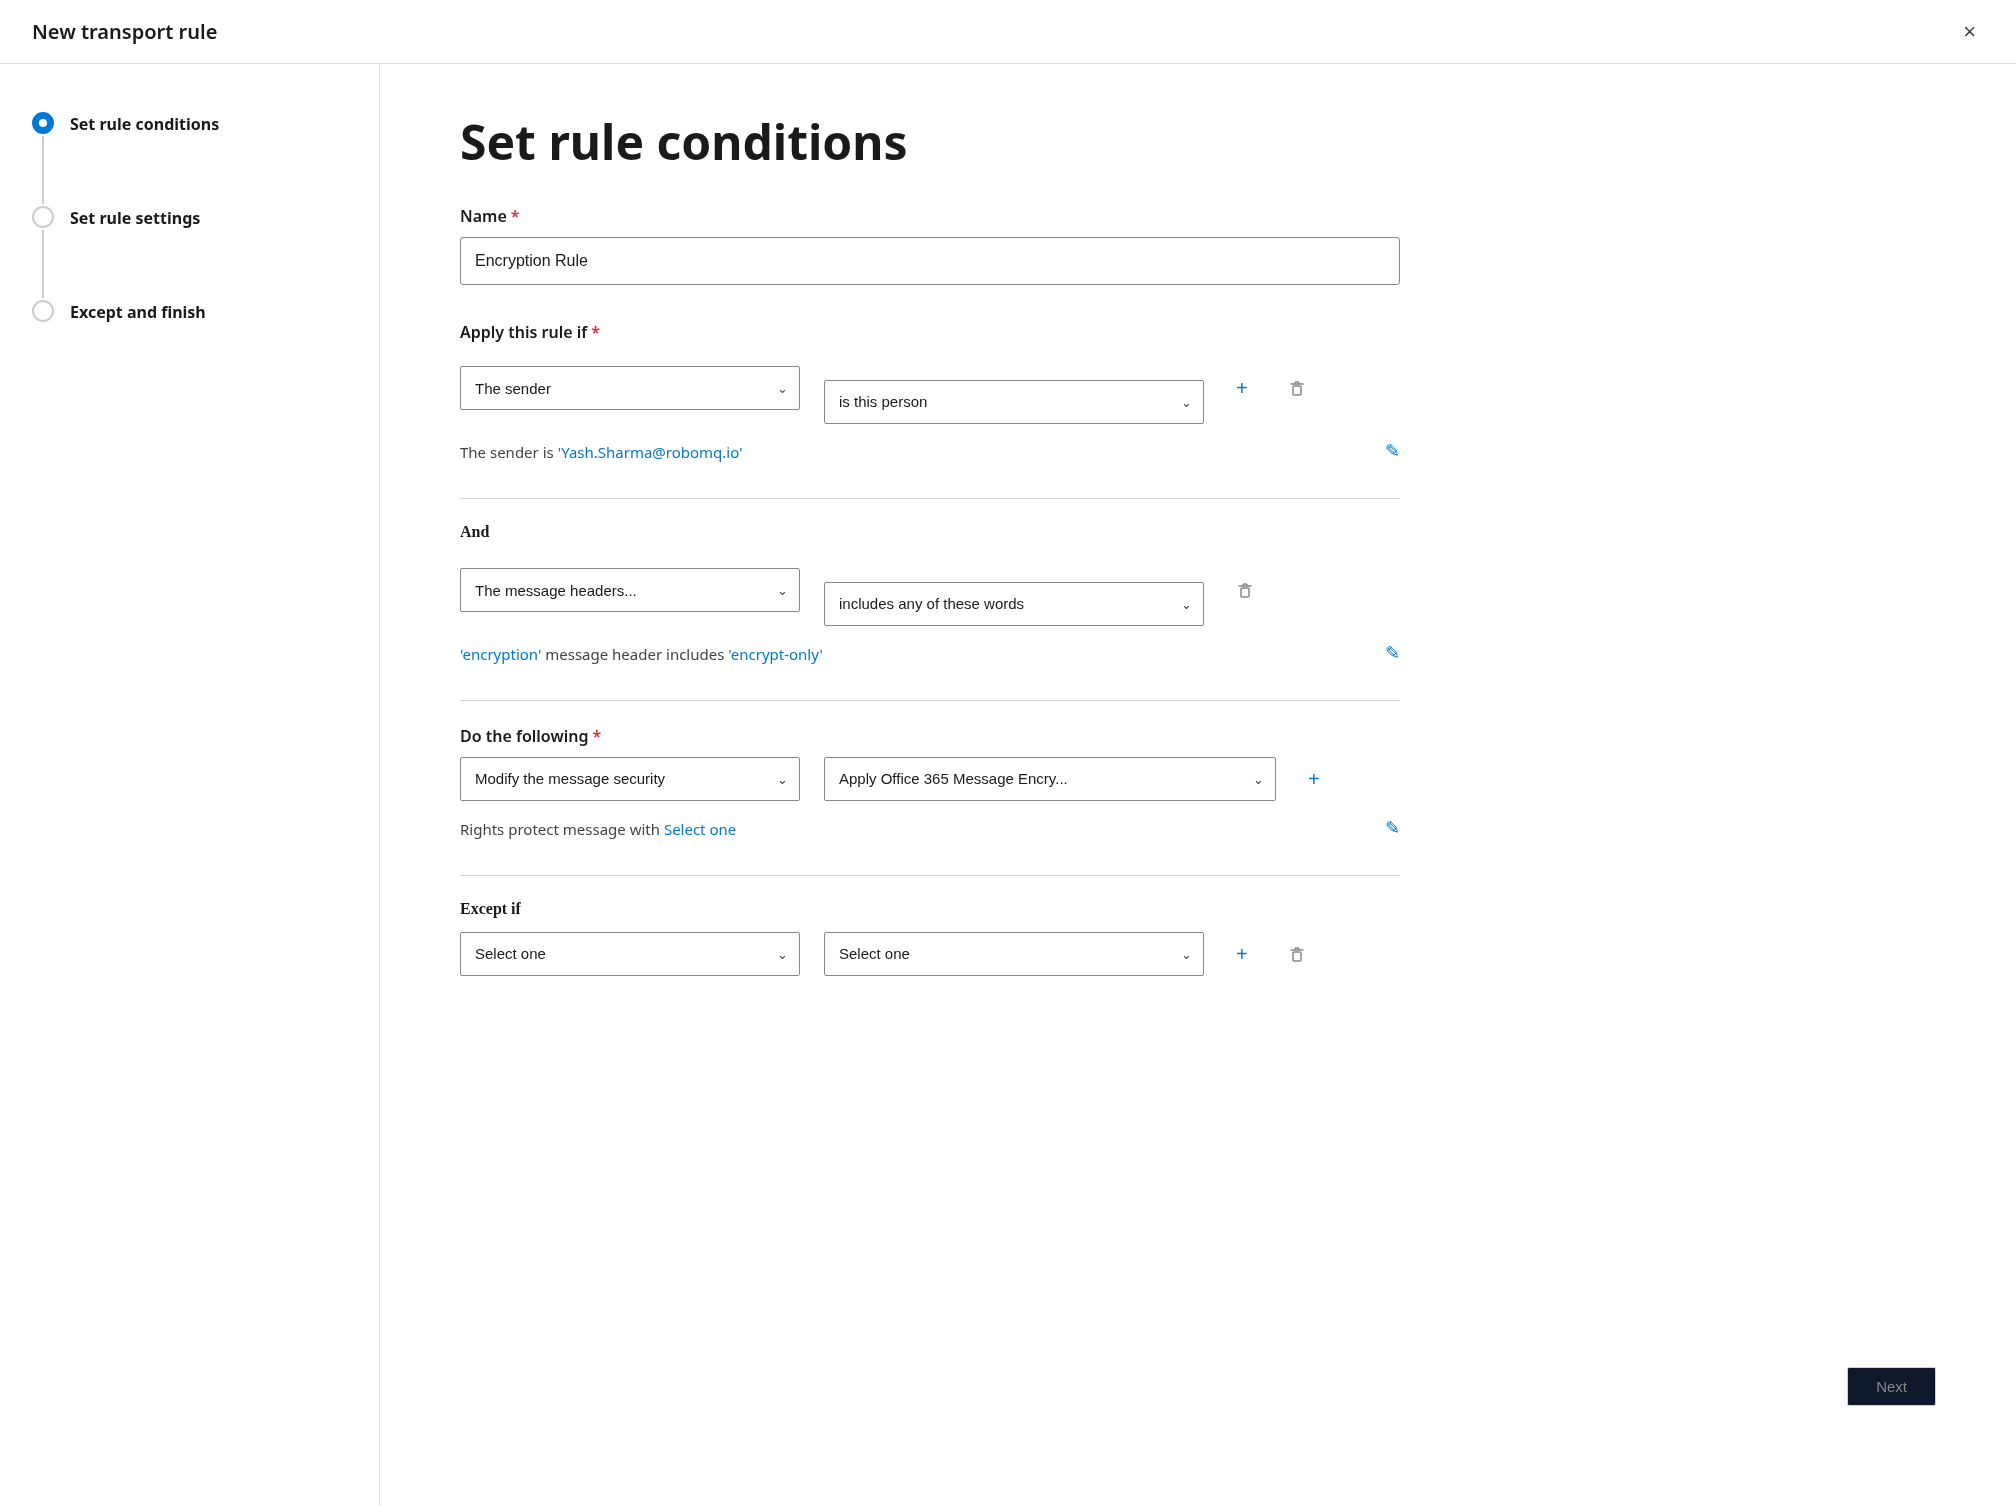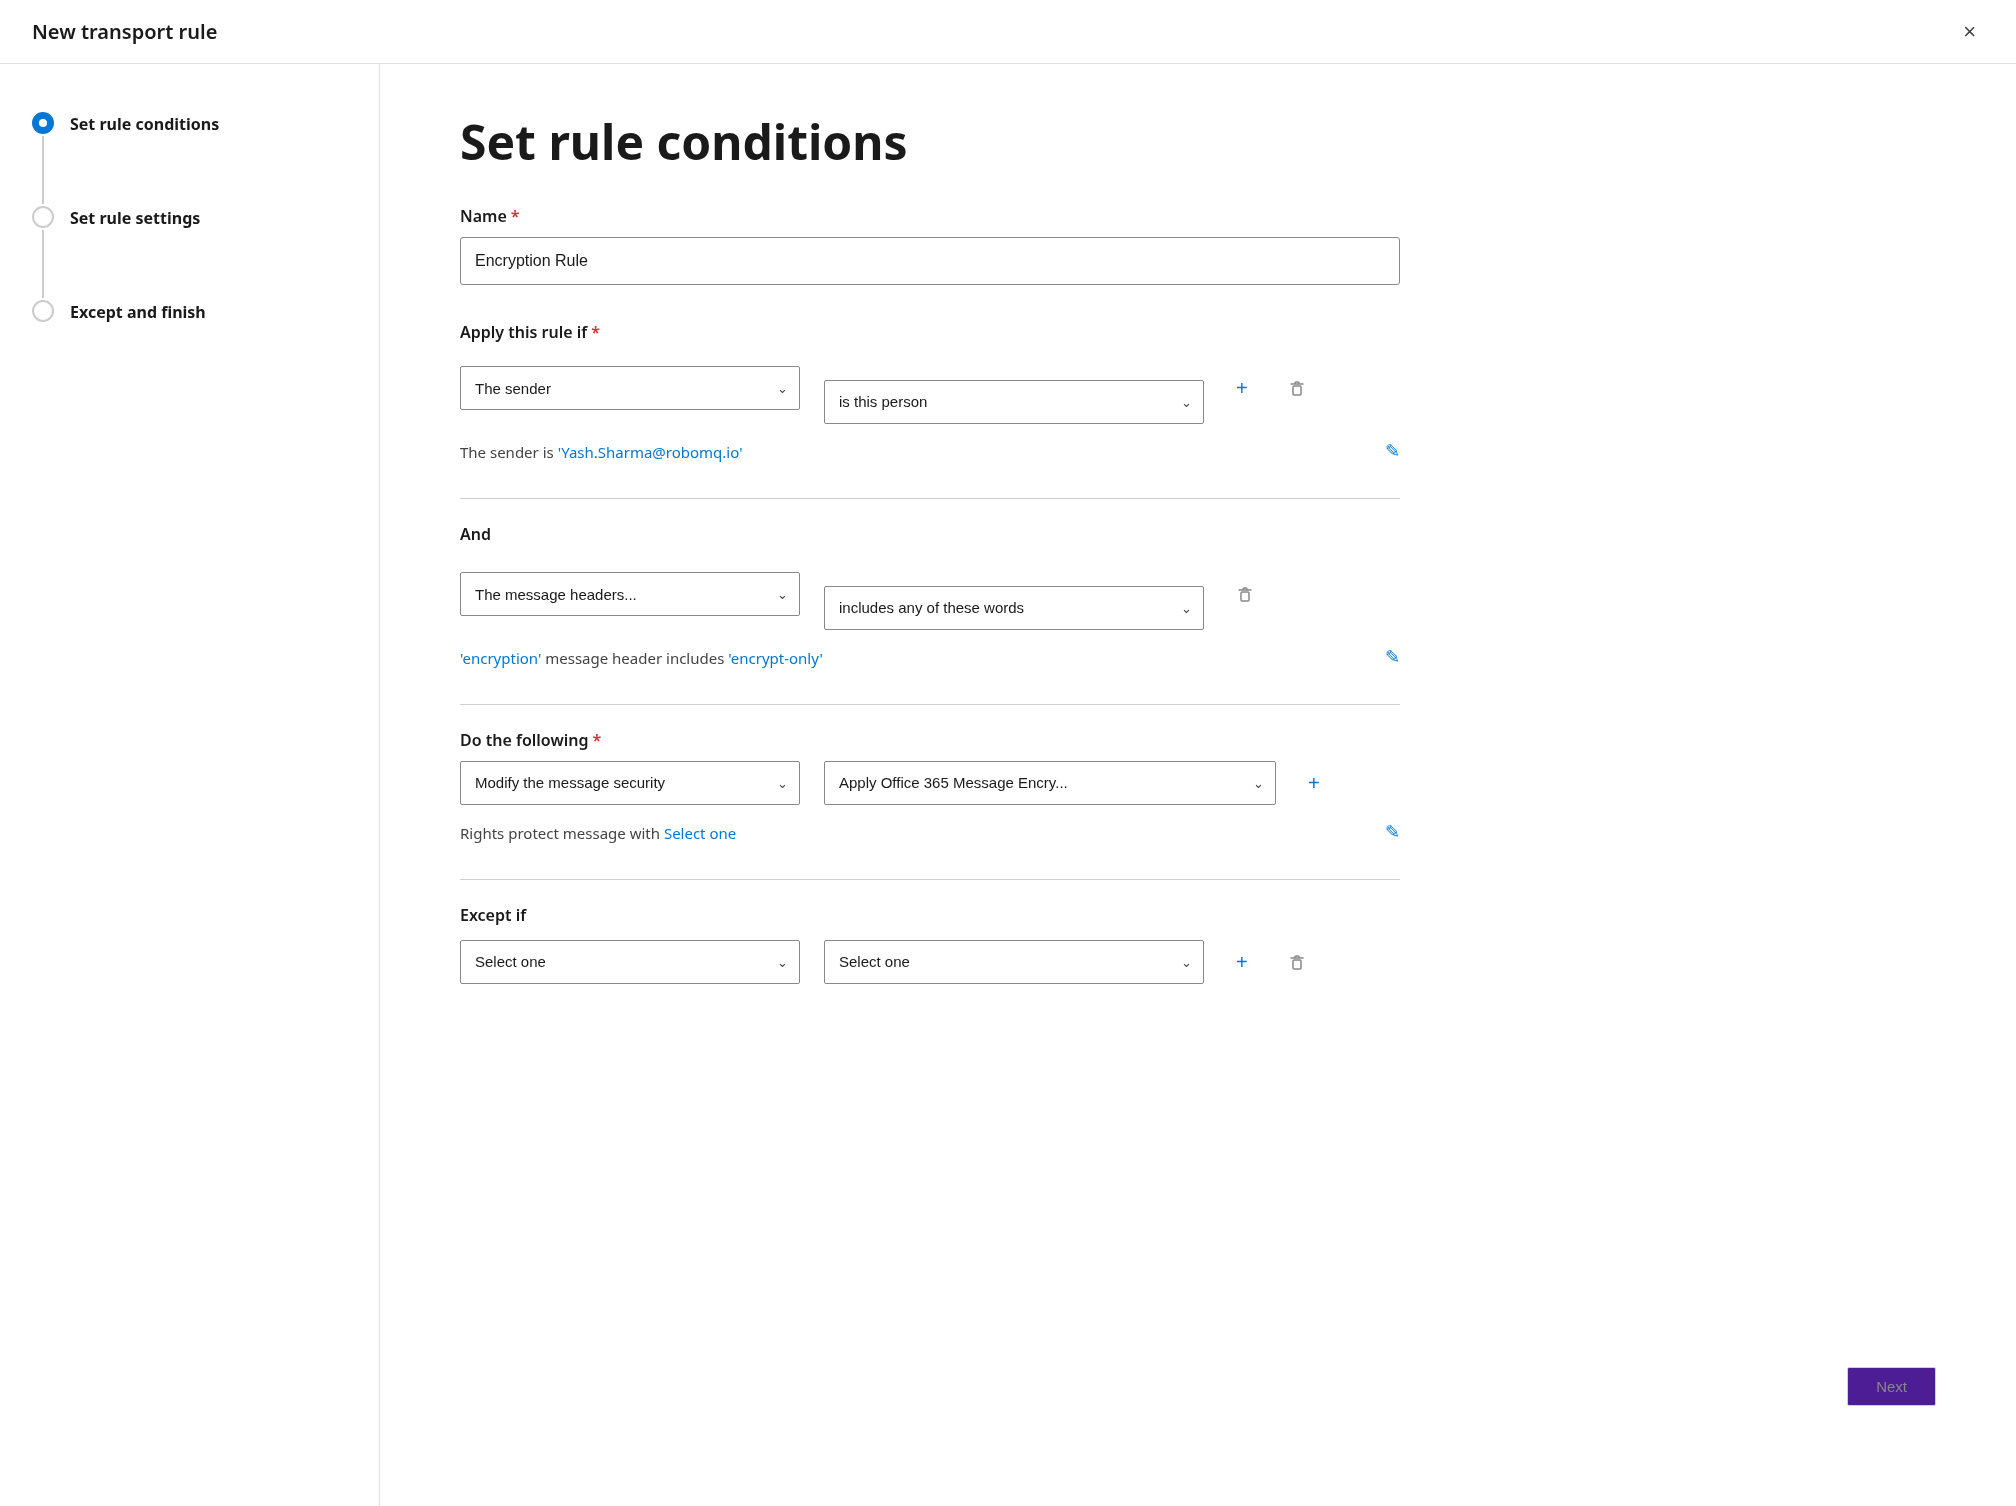--- a/index.html
+++ b/index.html
@@ -263,24 +263,25 @@
       border: none;
       border-top: 1px solid #d0d0d0;
       max-width: 940px;
       margin: 24px 0;
     }
 
     .section-label {
       font-size: 16px;
       font-weight: 600;
       margin-bottom: 14px;
+      font-family: Liberation Serif, serif;
     }
 
     .next-btn {
-      background: #4c1d95;
+      background: #0f172a;
       border: 1px solid #d0d0d0;
       border-radius: 2px;
       padding: 10px 28px;
       font-size: 15px;
       color: #888;
       cursor: not-allowed;
       position: absolute;
       bottom: 80px;
       right: 80px;
     }

